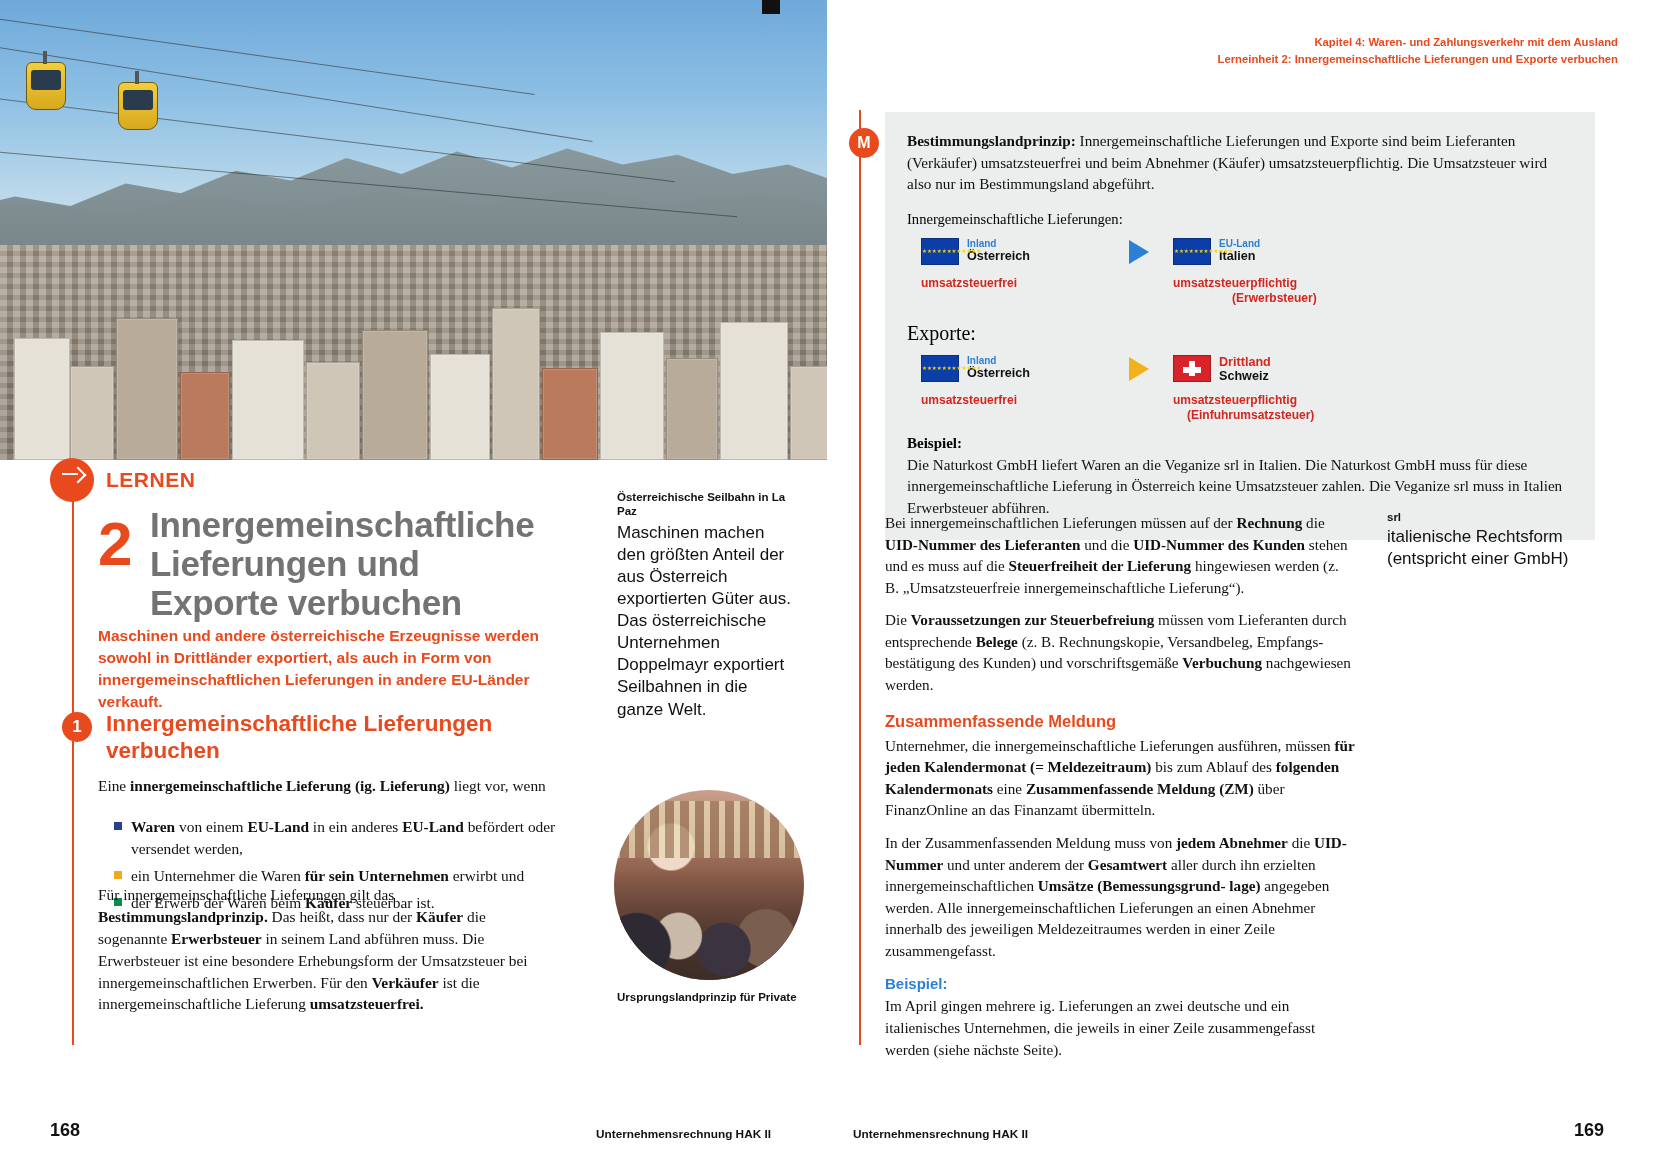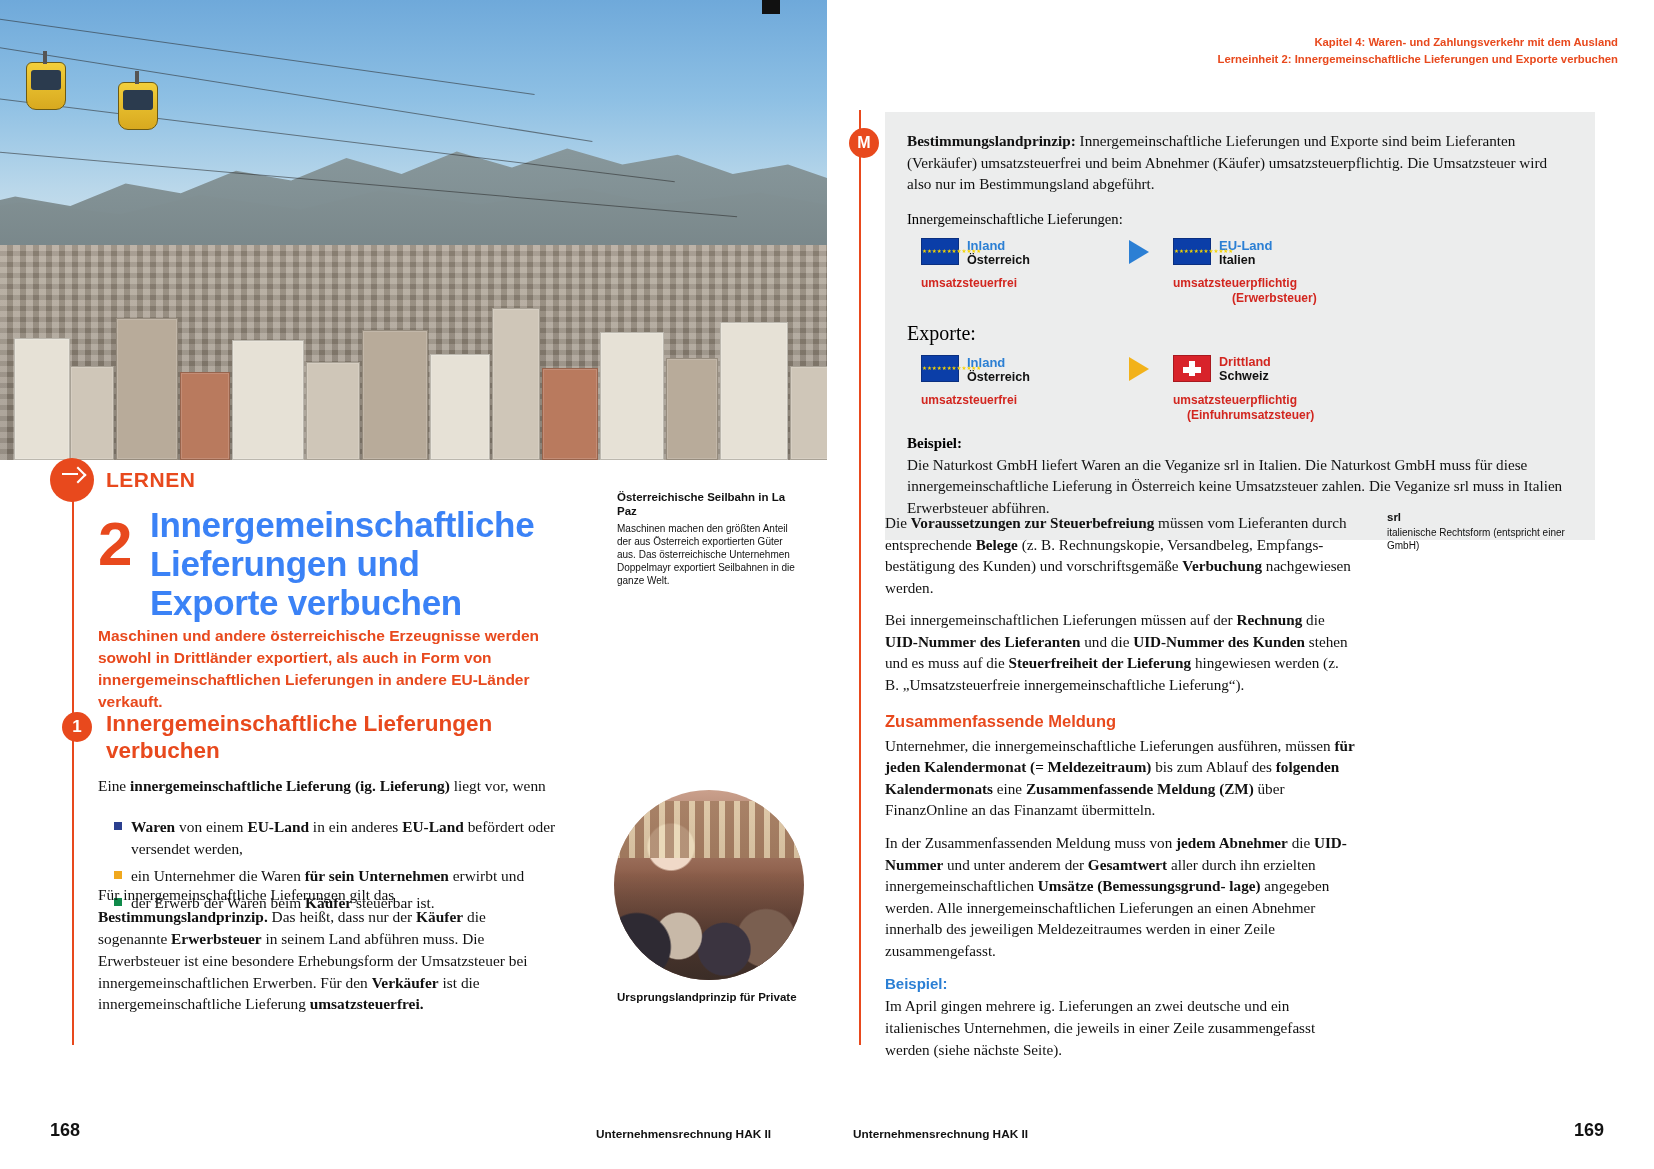--- a/index.html
+++ b/index.html
@@ -56,40 +56,40 @@
   .arrow-badge:after{content:"";position:absolute;left:12px;top:15px;width:16px;height:2px;background:#fff;}
   .arrow-badge:before{content:"";position:absolute;left:22px;top:11px;width:10px;height:10px;border-top:2px solid #fff;border-right:2px solid #fff;transform:rotate(45deg);}
   .lernen-label{color:#E8491D;font-weight:bold;font-size:21px;letter-spacing:.5px;}
 
   .left-rule{position:absolute;left:72px;top:500px;width:2px;height:545px;background:#E8491D;}
 
   .title-wrap{position:absolute;left:98px;top:505px;width:445px;}
   .chapnum{
     position:absolute;left:0;top:8px;color:#E8491D;font-size:62px;font-weight:bold;line-height:1;
   }
-  .chaptitle{margin-left:52px;font-size:35px;font-weight:bold;color:#3b82f6;line-height:1.12;letter-spacing:-.3px;}
+  .chaptitle{margin-left:52px;font-size:35px;font-weight:bold;color:#737373;line-height:1.12;letter-spacing:-.3px;}
   .subtitle{position:absolute;left:98px;top:625px;width:460px;color:#E8491D;font-weight:bold;font-size:15.5px;line-height:1.42;}
 
   .sec1-row{position:absolute;left:62px;top:710px;display:flex;align-items:flex-start;gap:14px;width:470px;}
   .num-badge{width:30px;height:30px;border-radius:50%;background:#E8491D;color:#fff;font-weight:bold;font-size:17px;display:flex;align-items:center;justify-content:center;flex:0 0 auto;margin-top:2px;}
   .sec1-title{color:#E8491D;font-size:22.5px;font-weight:bold;line-height:1.22;}
 
   .body-serif{font-family:"Liberation Serif", serif;font-size:15.4px;line-height:1.42;color:#111;}
   .p-left{position:absolute;left:98px;width:452px;}
   .bullets{position:absolute;left:98px;width:452px;}
   .bullets li{list-style:none;position:relative;margin:0 0 5px 0;padding-left:17px;}
   .bullets li:before{content:"";position:absolute;left:0;top:6px;width:8px;height:8px;}
   .bullets li.b1:before{background:#2b3f8f;}
   .bullets li.b2:before{background:#f0a81e;}
   .bullets li.b3:before{background:#0f8a4a;}
   ul.bullets{margin:16px;padding:0;}
 
   
   .cap-title{font-weight:bold;font-size:11.5px;color:#111;line-height:1.25;}
-  .cap-text{font-size:10px;color:#111;line-height:1.3;}
+  .cap-text{font-size:17px;color:#111;line-height:1.3;}
 
   .round-photo{border-radius:50%;overflow:hidden;position:relative;}
   .shop-photo{
     background:
       radial-gradient(circle at 30% 30%, #f0d9c8 0 12%, transparent 13%),
       linear-gradient(#caa08c,#8d5f4b 45%,#5e3b30 100%);
   }
   .shop-photo .crowd{position:absolute;bottom:0;left:0;right:0;height:58%;
     background:
       radial-gradient(circle at 12% 70%, #2e2a33 0 18%, transparent 19%),
@@ -107,21 +107,21 @@
   .merk-box{position:absolute;left:58px;top:112px;width:710px;background:#eceded;padding:18px 22px 22px 22px;box-sizing:border-box;}
   .merk-icon{position:absolute;left:-36px;top:16px;width:30px;height:30px;border-radius:50%;background:#E8491D;color:#fff;font-weight:bold;font-size:16px;display:flex;align-items:center;justify-content:center;}
   .merk-text{font-family:"Liberation Serif", serif;font-size:15.2px;line-height:1.42;color:#111;}
   .euflag{width:36px;height:25px;background:#0b3ea8;position:relative;border:1px solid #0a2f80;}
   .euflag:before{content:"★★★★★★★★★★★★";position:absolute;left:0;top:0;width:36px;height:25px;color:#f5d400;font-size:5.5px;line-height:25px;text-align:center;letter-spacing:0px;}
   .chflag{width:36px;height:25px;background:#d8232a;position:relative;border:1px solid #a8191f;}
   .chflag:before{content:"";position:absolute;left:15px;top:5px;width:6px;height:15px;background:#fff;}
   .chflag:after{content:"";position:absolute;left:9px;top:11px;width:18px;height:6px;background:#fff;}
   .tri-blue{width:0;height:0;border-left:20px solid #2b7fd4;border-top:12px solid transparent;border-bottom:12px solid transparent;}
   .tri-yellow{width:0;height:0;border-left:20px solid #f2b21a;border-top:12px solid transparent;border-bottom:12px solid transparent;}
-  .lbl-blue{color:#2b7fd4;font-weight:bold;font-size:13px;}
+  .lbl-blue{color:#2b7fd4;font-weight:bold;font-size:10px;}
   .lbl-black{color:#111;font-weight:bold;font-size:12.6px;}
   .lbl-red{color:#d2261f;font-weight:bold;font-size:12px;}
   .lbl-red2{color:#d2261f;font-weight:bold;font-size:12px;}
 
   .col-main{position:absolute;left:58px;top:512px;width:470px;}
   .col-side{position:absolute;left:560px;top:510px;width:210px;}
 
   .heading-orange{color:#E8491D;font-weight:bold;font-size:16.5px;margin:16px 0 4px 0;font-family:"Liberation Sans",sans-serif;}
   .heading-blue{color:#2b7fd4;font-weight:bold;font-size:15px;margin:14px 0 3px 0;font-family:"Liberation Sans",sans-serif;}
   .p{font-family:"Liberation Serif",serif;font-size:15.2px;line-height:1.42;color:#111;margin:0 0 11px 0;}
@@ -292,30 +292,30 @@
         <div class="lbl-red2" style="position:absolute;left:266px;top:38px;">umsatzsteuerpflichtig</div>
         <div class="lbl-red2" style="position:absolute;left:280px;top:53px;">(Einfuhrumsatzsteuer)</div>
       </div>
 
       <div style="margin-top:8px;font-family:'Liberation Serif',serif;font-size:15px;font-weight:bold;">Beispiel:</div>
       <div class="merk-text" style="margin-top:2px;">Die Naturkost GmbH liefert Waren an die Veganize srl in Italien. Die Naturkost GmbH muss für diese innergemeinschaftliche Lieferung in Österreich keine Umsatzsteuer zahlen. Die Veganize srl muss in Italien Erwerbsteuer abführen.</div>
     </div>
 
     <div class="col-main">
       <div class="p">
+        Bei innergemeinschaftlichen Lieferungen müssen auf der <b>Rechnung</b> die
+        <b>UID-Nummer des Lieferanten</b> und die <b>UID-Nummer des Kunden</b> stehen und
+        es muss auf die <b>Steuerfreiheit der Lieferung</b> hingewiesen werden
+        (z. B. „Umsatzsteuerfreie innergemeinschaftliche Lieferung“).
+      </div>
+      <div class="p">
         Die <b>Voraussetzungen zur Steuerbefreiung</b> müssen vom Lieferanten durch
         entsprechende <b>Belege</b> (z. B. Rechnungskopie, Versandbeleg, Empfangs-
         bestätigung des Kunden) und vorschriftsgemäße <b>Verbuchung</b> nachgewiesen
         werden.
-      </div>
-      <div class="p">
-        Bei innergemeinschaftlichen Lieferungen müssen auf der <b>Rechnung</b> die
-        <b>UID-Nummer des Lieferanten</b> und die <b>UID-Nummer des Kunden</b> stehen und
-        es muss auf die <b>Steuerfreiheit der Lieferung</b> hingewiesen werden
-        (z. B. „Umsatzsteuerfreie innergemeinschaftliche Lieferung“).
       </div>
 
       <div class="heading-orange">Zusammenfassende Meldung</div>
 
       <div class="p">
         Unternehmer, die innergemeinschaftliche Lieferungen ausführen,
         müssen <b>für jeden Kalendermonat (= Meldezeitraum)</b> bis zum
         Ablauf des <b>folgenden Kalendermonats</b> eine <b>Zusammenfassende
         Meldung (ZM)</b> über FinanzOnline an das Finanzamt übermitteln.
       </div>

